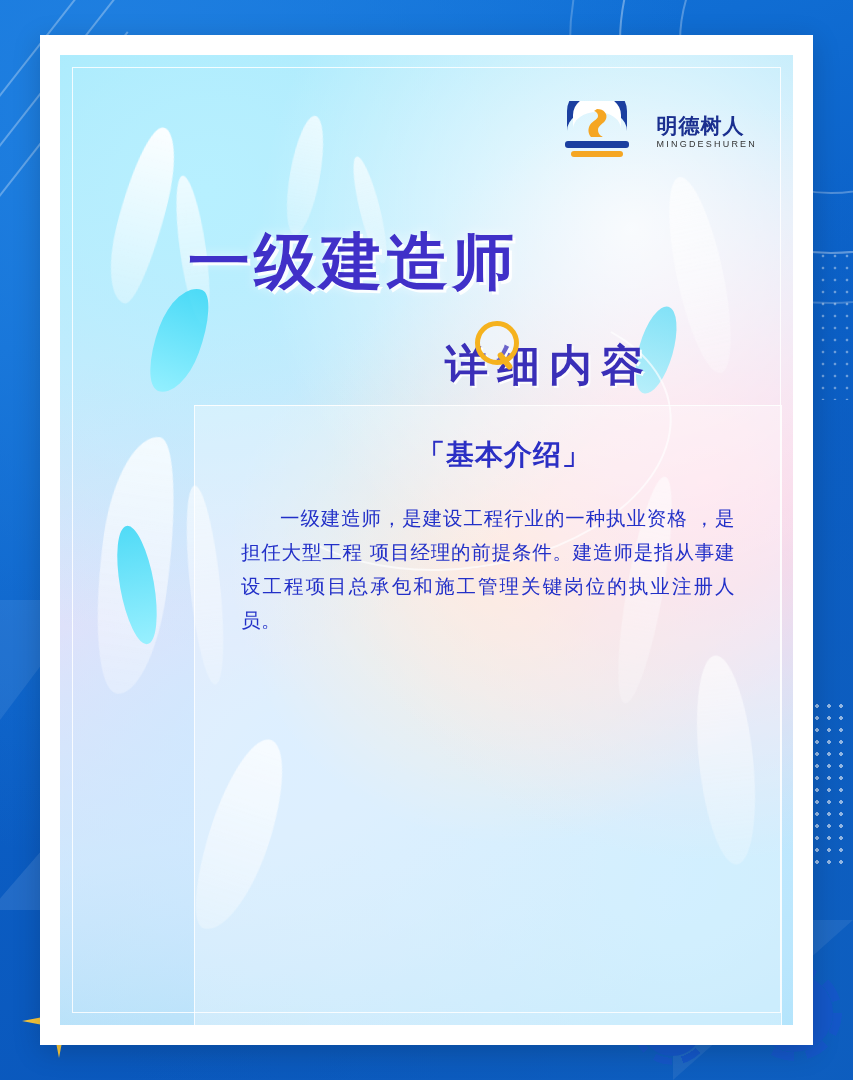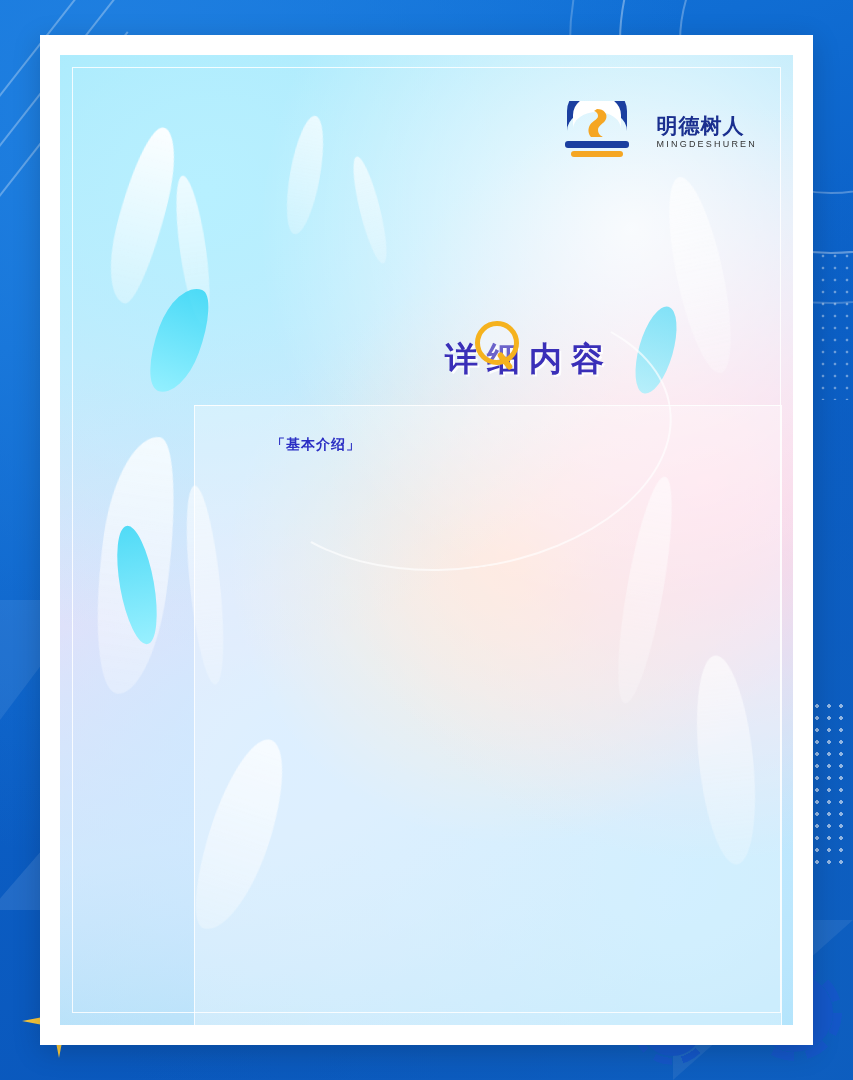--- a/index.html
+++ b/index.html
@@ -273,21 +273,21 @@
   }
 
   .sub-title-wrap {
     position: absolute;
     left: 385px;
     top: 282px;
     display: flex;
     align-items: center;
   }
   .sub-title {
-    font-size: 33px;
+    font-size: 43px;
     font-weight: bold;
     letter-spacing: 9px;
     color: #3a2fb8;
     text-shadow: 2px 2px 0 rgba(255,255,255,0.85);
     font-family: "DejaVu Sans", "Liberation Sans", sans-serif;
   }
   .magnifier {
     position: absolute;
     left: 30px;
     top: -16px;
@@ -317,26 +317,27 @@
     left: 134px;
     top: 350px;
     width: 586px;
     height: 648px;
     background: rgba(255,255,255,0.30);
     border-top: 1px solid rgba(255,255,255,0.95);
     border-left: 1px solid rgba(255,255,255,0.8);
     border-right: 1px solid rgba(255,255,255,0.8);
   }
   .section-head {
-    margin: 30px 0 0 76px;
-    font-size: 14px;
+    margin: 30px 0 0 32px;
+    font-size: 28px;
     font-weight: bold;
     color: #2b2fc4;
     letter-spacing: 1px;
     font-family: "DejaVu Sans", "Liberation Sans", sans-serif;
+    text-align: center;
   }
   .para {
     margin: 22px 46px 0 46px;
     font-size: 19.5px;
     line-height: 1.75;
     color: #2230c8;
     text-align: justify;
     text-justify: inter-ideograph;
     text-indent: 2em;
     font-family: "DejaVu Sans", "Liberation Sans", sans-serif;
@@ -405,28 +406,30 @@
             <rect x="4" y="40" width="64" height="7" rx="3" fill="#1b3fa0"></rect>
             <rect x="10" y="50" width="52" height="6" rx="3" fill="#f5a623"></rect>
           </svg>
         </div>
         <div class="logo-text">
           <div class="logo-cn">明德树人</div>
           <div class="logo-en">MINGDESHUREN</div>
         </div>
       </div>
 
+      <div class="main-title">一级建造师</div>
 
       <div class="sub-title-wrap">
         <div class="magnifier">
           <div class="lens"></div>
           <div class="handle"></div>
         </div>
         <div class="sub-title">详细内容</div>
       </div>
 
       <div class="content-box">
         <div class="section-head">「基本介绍」</div>
+        <p class="para p1">一级建造师，是建设工程行业的一种执业资格 ，是担任大型工程 项目经理的前提条件。建造师是指从事建设工程项目总承包和施工管理关键岗位的执业注册人员。</p>
       </div>
 
     </div>
   </div>
 </div>
 
 </body></html>

